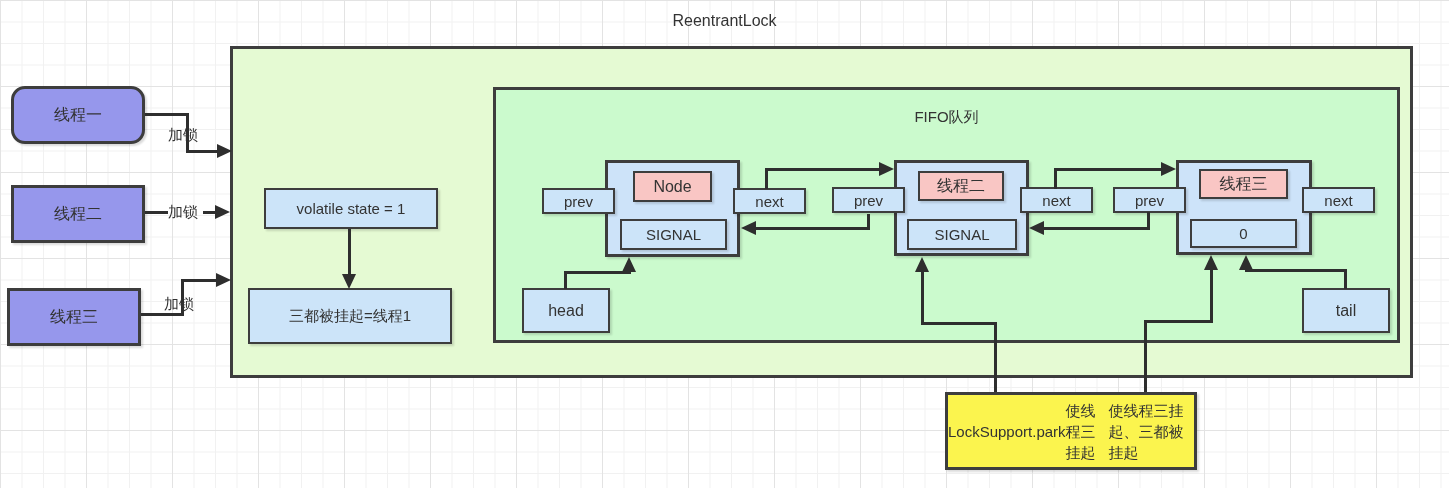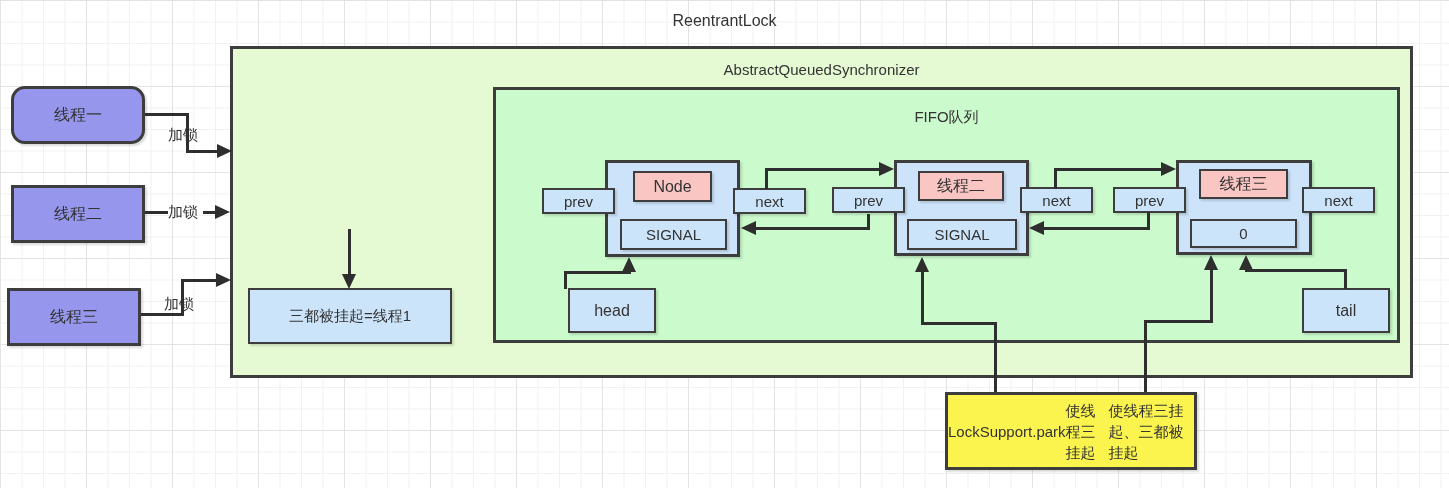--- a/index.html
+++ b/index.html
@@ -37,21 +37,20 @@
   .note-line { line-height:21px; }
 </style>
 </head>
 <body>
 
 <div class="page">
 
   <div class="container-title" style="top:12px;">ReentrantLock</div>
 
   <div class="box green-outer noshadow" style="left:230px; top:46px; width:1183px; height:332px; z-index:1;"></div>
-  <div class="container-title" style="left:230px; width:1183px; top:61px; z-index:2; font-size:15px;">AbstractQueuedSynchronizer</div>
 
   <div class="box green-inner noshadow" style="left:493px; top:87px; width:907px; height:256px; z-index:2;"></div>
   <div class="container-title" style="left:493px; width:907px; top:108px; z-index:3; font-size:15px;">FIFO队列</div>
 
   <div class="box thread" style="left:11px; top:86px; width:134px; height:58px;border-radius:14px;">线程一</div>
   <div class="box thread" style="left:11px; top:185px; width:134px; height:58px;">线程二</div>
   <div class="box thread" style="left:7px;  top:288px; width:134px; height:58px;">线程三</div>
 
   <div class="hline" style="left:145px; top:113px; width:44px;"></div>
   <div class="vline" style="left:186px; top:113px; height:40px;"></div>
@@ -63,20 +62,21 @@
   <div class="hline" style="left:203px; top:211px; width:14px;"></div>
   <div class="tri tri-r" style="left:215px; top:205px;"></div>
   <div class="edge-label" style="left:168px; top:203px;">加锁</div>
 
   <div class="hline" style="left:141px; top:313px; width:43px;"></div>
   <div class="vline" style="left:181px; top:281px; height:35px;"></div>
   <div class="hline" style="left:181px; top:279px; width:36px;"></div>
   <div class="tri tri-r" style="left:216px; top:273px;"></div>
   <div class="edge-label" style="left:164px; top:295px;">加锁</div>
 
+  <div class="box blue" style="left:264px; top:188px; width:174px; height:41px; z-index:3;">volatile state = 1</div>
   <div class="vline" style="left:348px; top:229px; height:47px;"></div>
   <div class="tri tri-d" style="left:342px; top:274px;"></div>
   <div class="box blue" style="left:248px; top:288px; width:204px; height:56px; z-index:3;">三都被挂起=线程1</div>
 
   <div class="box nodebox" style="left:605px; top:160px; width:135px; height:97px; z-index:3;"></div>
   <div class="box pink" style="left:633px; top:171px; width:79px; height:31px; z-index:4;">Node</div>
   <div class="box blue" style="left:620px; top:219px; width:107px; height:31px; z-index:4;">SIGNAL</div>
   <div class="box blue" style="left:542px; top:188px; width:73px; height:26px; z-index:4;">prev</div>
   <div class="box blue" style="left:733px; top:188px; width:73px; height:26px; z-index:4;">next</div>
 
@@ -101,21 +101,21 @@
   <div class="tri tri-l" style="left:741px; top:221px;"></div>
 
   <div class="vline" style="left:1054px; top:170px; height:19px;"></div>
   <div class="hline" style="left:1054px; top:168px; width:109px;"></div>
   <div class="tri tri-r" style="left:1161px; top:162px;"></div>
 
   <div class="vline" style="left:1147px; top:212px; height:17px;"></div>
   <div class="hline" style="left:1044px; top:227px; width:106px;"></div>
   <div class="tri tri-l" style="left:1029px; top:221px;"></div>
 
-  <div class="box blue" style="left:522px; top:288px; width:88px; height:45px; z-index:3; font-size:16px;margin-left:46px;">head</div>
+  <div class="box blue" style="left:522px; top:288px; width:88px; height:45px; z-index:3; font-size:16px;">head</div>
   <div class="vline" style="left:564px; top:271px; height:18px;"></div>
   <div class="hline" style="left:564px; top:271px; width:67px;"></div>
   <div class="tri tri-u" style="left:622px; top:257px;"></div>
 
   <div class="box blue" style="left:1302px; top:288px; width:88px; height:45px; z-index:3; font-size:16px;">tail</div>
   <div class="vline" style="left:1344px; top:269px; height:20px;"></div>
   <div class="hline" style="left:1245px; top:269px; width:102px;"></div>
   <div class="tri tri-u" style="left:1239px; top:255px;"></div>
 
   <div class="vline" style="left:994px; top:322px; height:70px;"></div>

